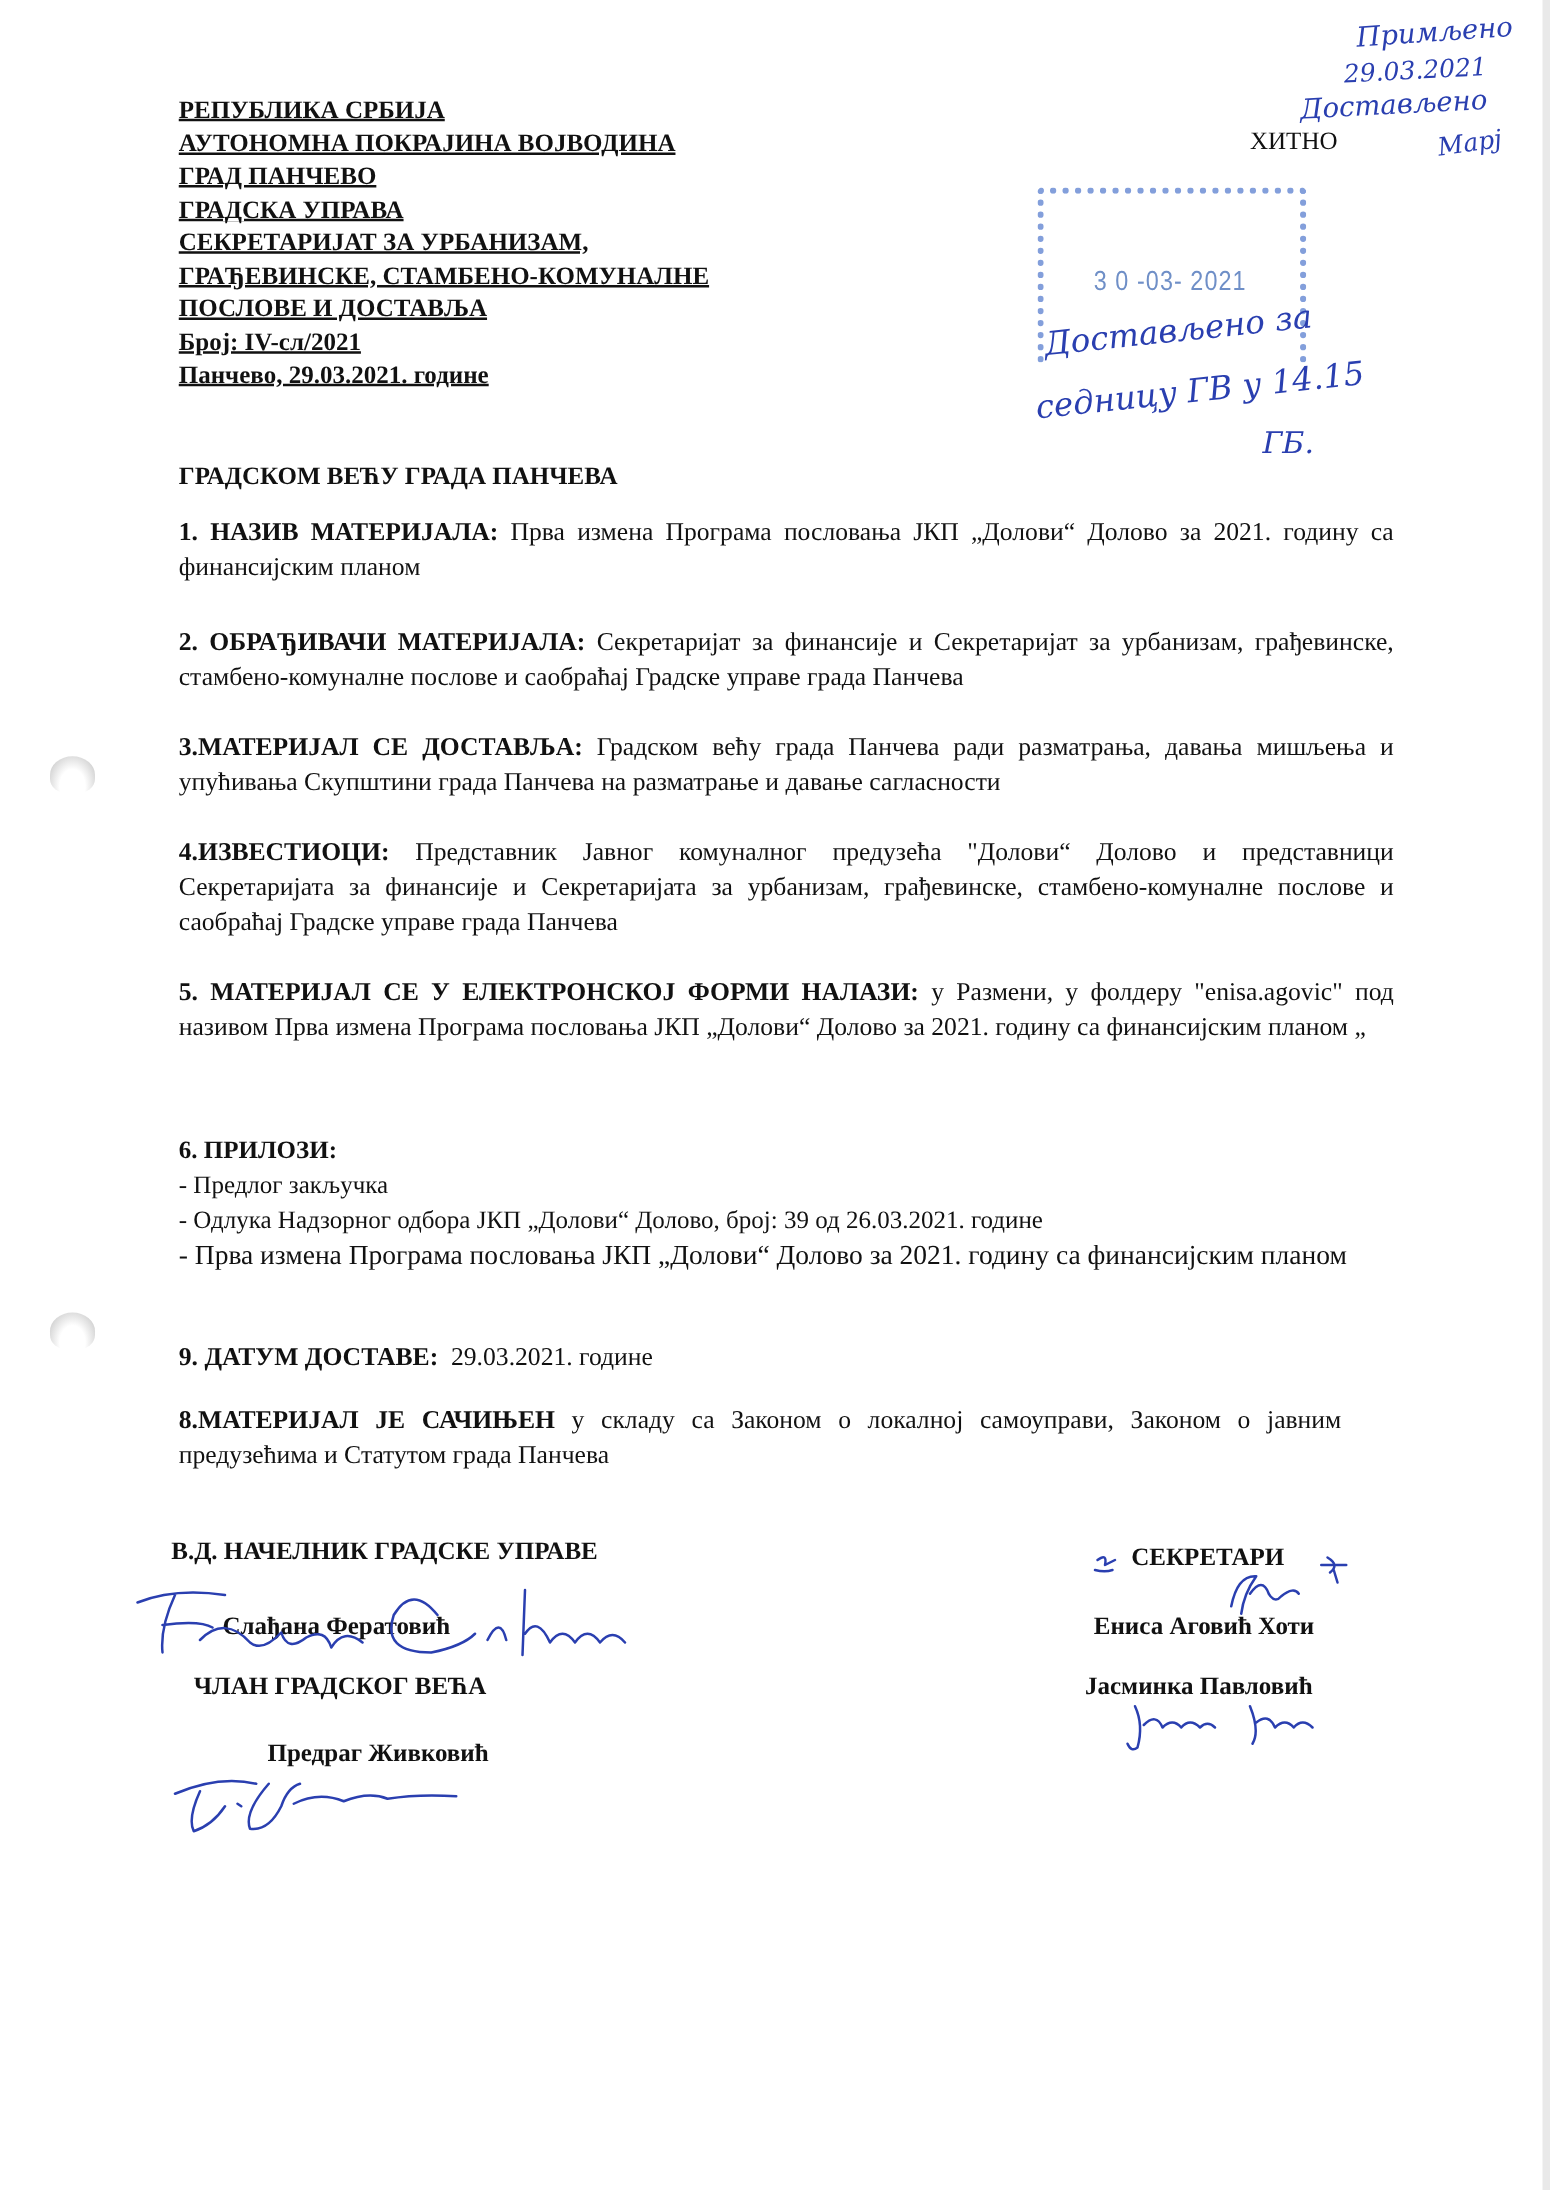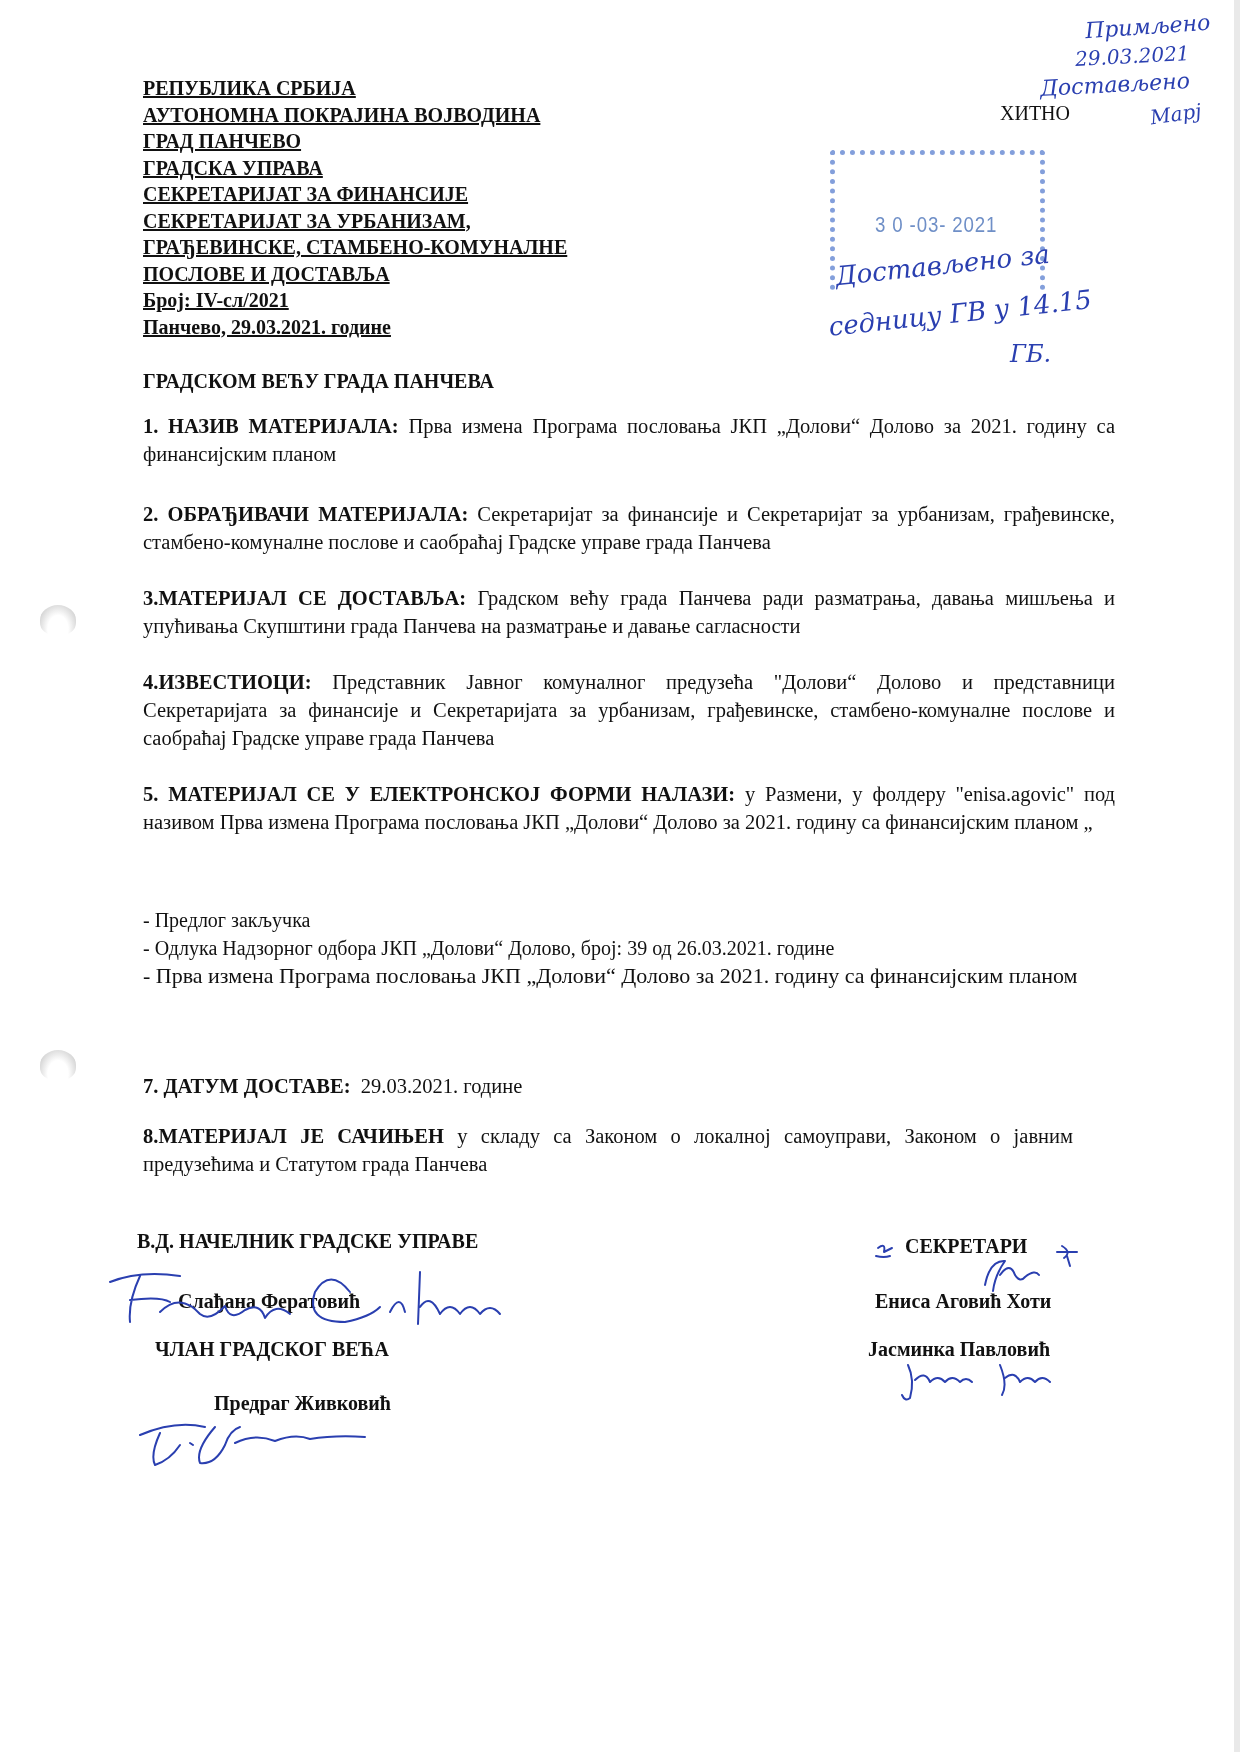--- a/index.html
+++ b/index.html
@@ -34,21 +34,20 @@
 <div class="edge"></div>
 
 <div class="hole" style="left:40px;top:605px;"></div>
 <div class="hole" style="left:40px;top:1050px;"></div>
 
 <div class="hdr">
   <div>РЕПУБЛИКА СРБИЈА</div>
   <div>АУТОНОМНА ПОКРАЈИНА ВОЈВОДИНА</div>
   <div>ГРАД ПАНЧЕВО</div>
   <div>ГРАДСКА УПРАВА</div>
-  <div>СЕКРЕТАРИЈАТ ЗА ФИНАНСИЈЕ</div>
   <div>СЕКРЕТАРИЈАТ ЗА УРБАНИЗАМ,</div>
   <div>ГРАЂЕВИНСКЕ, СТАМБЕНО-КОМУНАЛНЕ</div>
   <div>ПОСЛОВЕ И ДОСТАВЉА</div>
   <div>Број: IV-сл/2021</div>
   <div>Панчево, 29.03.2021. године</div>
 </div>
 
 <div class="urgent">ХИТНО</div>
 
 <div class="hand" style="left:1085px;top:14px;font-size:22px;transform:rotate(-4deg);">Примљено</div>
@@ -78,27 +77,28 @@
 
 <div class="body" style="top:668px;">
   <p class="sec"><b>4.ИЗВЕСТИОЦИ:</b><span> Представник Јавног комуналног предузећа "Долови“ Долово и представници Секретаријата за финансије и  Секретаријата за урбанизам, грађевинске, стамбено-комуналне послове и саобраћај Градске управе града Панчева</span></p>
 </div>
 
 <div class="body" style="top:780px;">
   <p class="sec"><b>5. МАТЕРИЈАЛ СЕ У ЕЛЕКТРОНСКОЈ ФОРМИ НАЛАЗИ:</b><span> у Размени, у фолдеру "enisa.agovic" под називом Прва измена Програма пословања ЈКП „Долови“ Долово за 2021. годину са финансијским планом „</span></p>
 </div>
 
 <div class="body att" style="top:906px;">
+  <div><b>6. ПРИЛОЗИ:</b></div>
   <div>- Предлог закључка</div>
   <div>- Одлука Надзорног одбора ЈКП „Долови“ Долово, број: 39 од 26.03.2021. године</div>
   <div class="big">- Прва измена Програма пословања ЈКП „Долови“ Долово за 2021. годину са финансијским планом</div>
 </div>
 
 <div class="body" style="top:1072px;">
-  <p class="sec"><b>7. ДАТУМ ДОСТАВЕ:</b><span style="white-space:pre;">  29.03.2021. године</span></p>
+  <p class="sec"><b>9. ДАТУМ ДОСТАВЕ:</b><span style="white-space:pre;">  29.03.2021. године</span></p>
 </div>
 
 <div class="body" style="top:1122px;">
   <p class="sec" style="width:930px;"><b>8.МАТЕРИЈАЛ ЈЕ САЧИЊЕН</b><span> у складу са  Законом о локалној самоуправи, Законом о јавним предузећима и Статутом града Панчева</span></p>
 </div>
 
 <div class="sig" style="left:137px;top:1230px;">В.Д. НАЧЕЛНИК ГРАДСКЕ УПРАВЕ</div>
 <div class="sig" style="left:178px;top:1290px;">Слађана Фератовић</div>
 <svg class="ink" style="left:100px;top:1262px;" width="420" height="70">
   <path d="M10 20 Q40 8 80 14 M40 14 Q28 40 30 60 M30 38 Q60 34 70 40 M60 50 Q80 30 100 52 Q110 60 125 44 Q130 60 145 48 Q160 40 165 56 Q175 40 190 52"></path>

